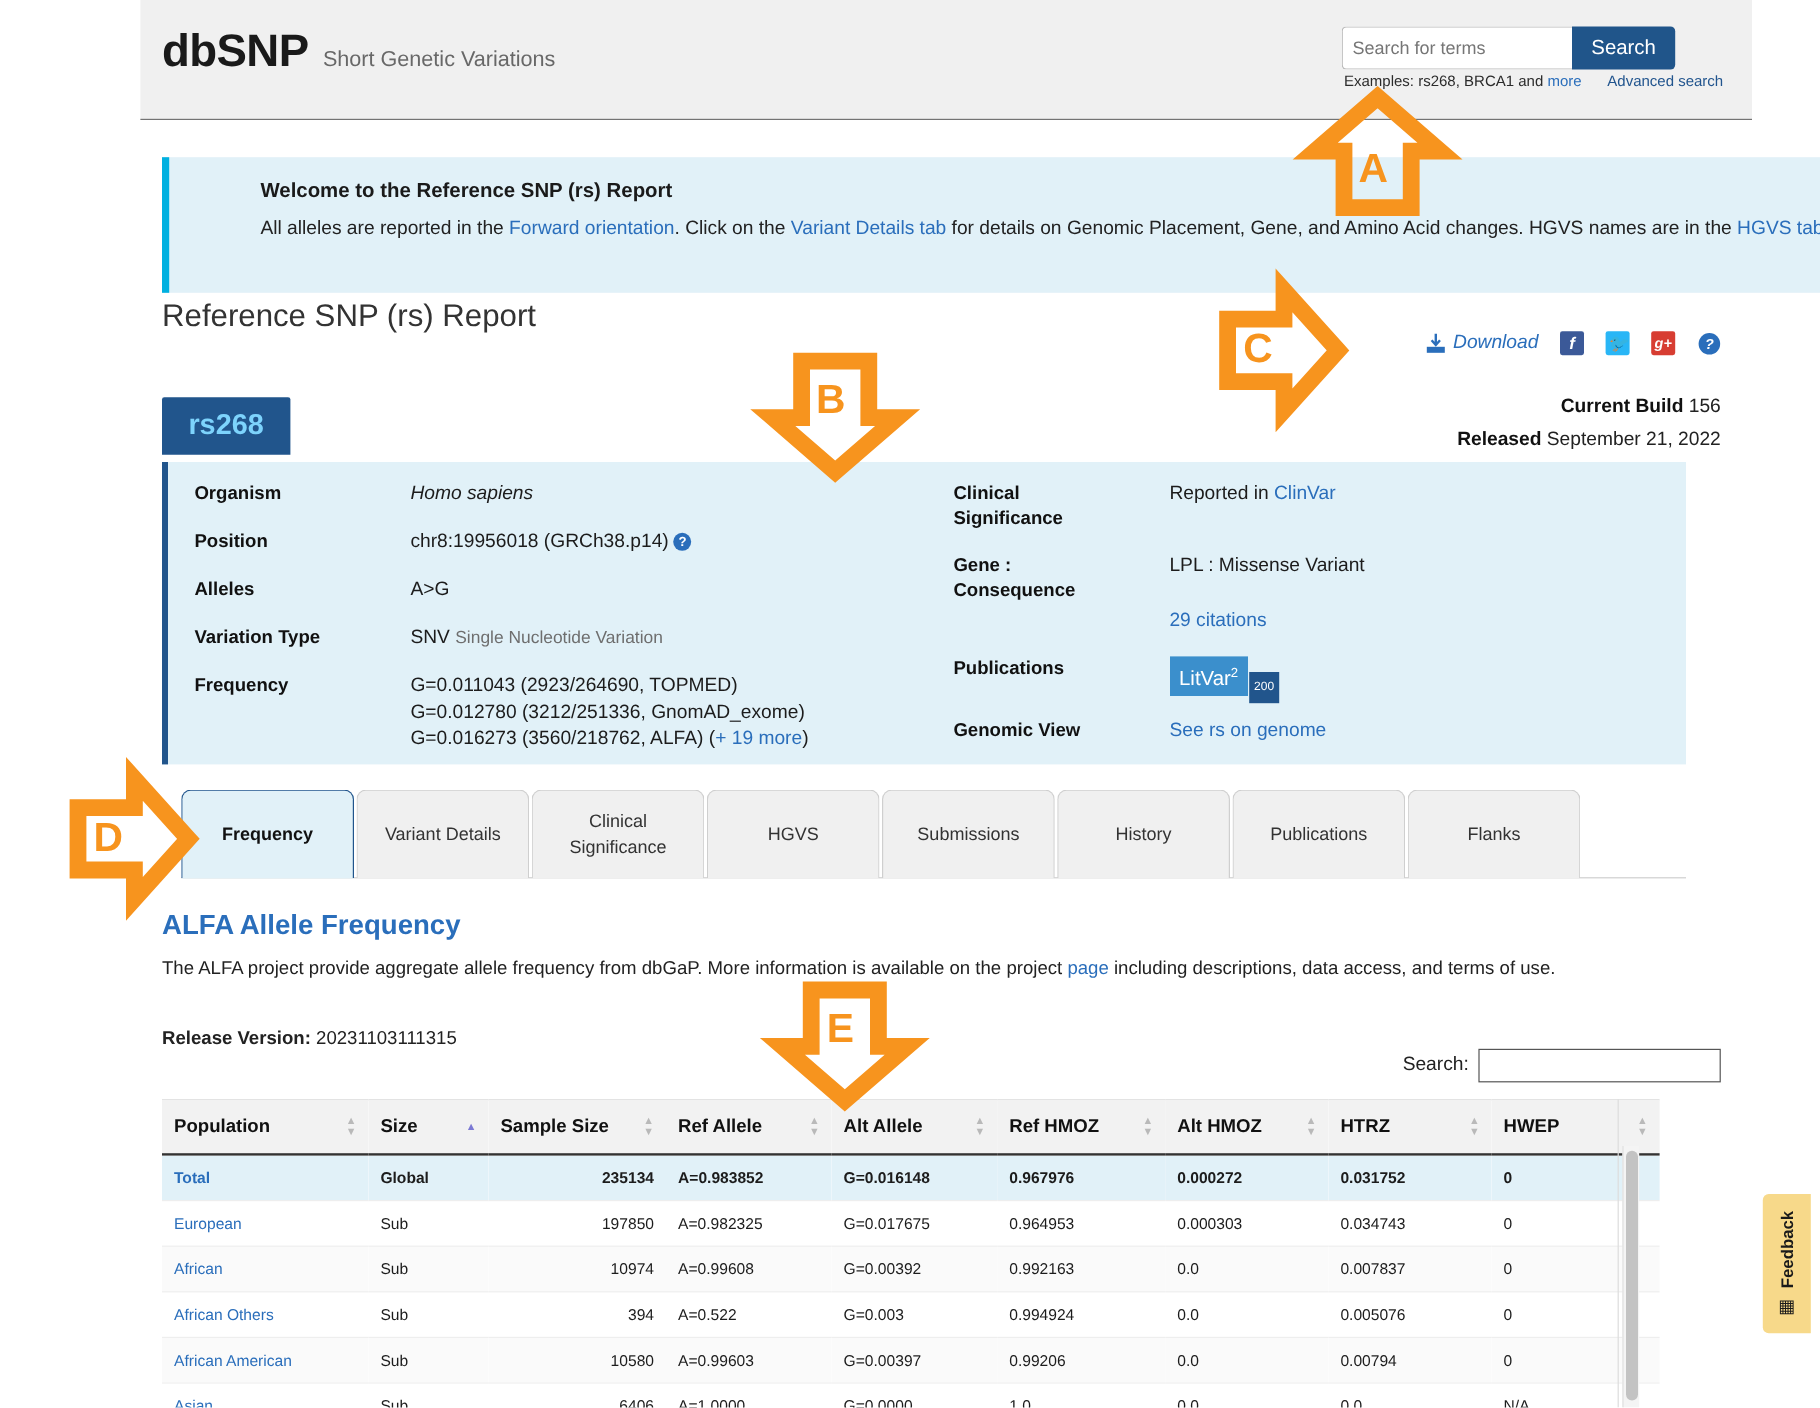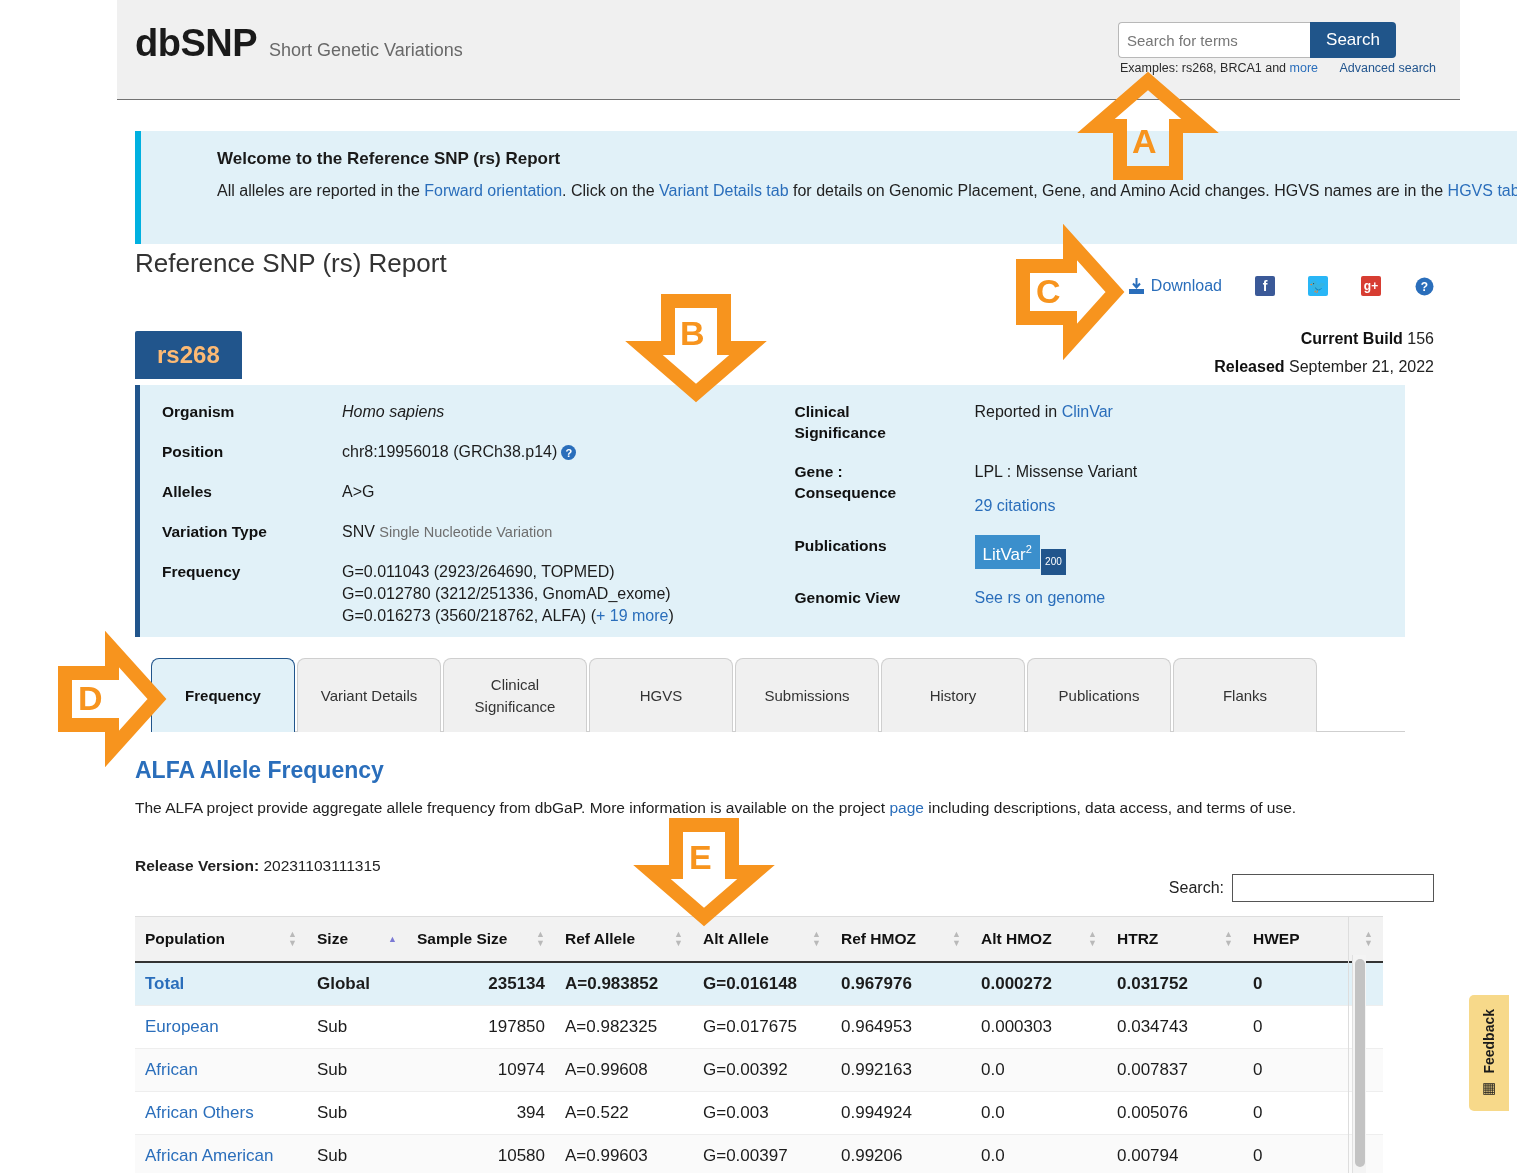--- a/index.html
+++ b/index.html
@@ -56,36 +56,36 @@
     padding:18px 24px 0 76px;
   }
   .welcome h3 { margin:0 0 8px 0; font-size:17px; color:#1a1a1a; }
   .welcome p { margin:0; font-size:16px; line-height:28px; color:#222; }
 
   
   .pagetitle {
     position:absolute; left:22px; top:248px; font-size:26px; color:#333; font-weight:normal;
   }
   .share-row {
-    position:absolute; right:22px; top:276px; display:flex; align-items:center; gap:33px;
+    position:absolute; right:22px; top:276px; display:flex; align-items:center; gap:18px;font-style:italic;
   }
   .dl { display:flex; align-items:center; gap:6px; color:#2a6ebb; font-size:16px; cursor:pointer; }
   .soc { width:20px; height:20px; border-radius:2px; display:flex; align-items:center;
          justify-content:center; color:#fff; font-weight:bold; font-size:14px; cursor:pointer; }
   .soc.fb { background:#3b5998; }
   .soc.tw { background:#29b6f6; }
   .soc.gp { background:#d73d32; font-size:12px; }
   .soc.help { background:transparent; color:#2a6ebb; }
 
   .buildinfo { position:absolute; right:22px; top:325px; text-align:right; font-size:16px; color:#222; line-height:28px; }
   .buildinfo b { color:#111; }
 
   
   .rs-badge {
-    position:absolute; left:22px; top:331px; background:#21558c; color:#fdba74;
+    position:absolute; left:22px; top:331px; background:#21558c; color:#7dd3fc;
     font-size:24px; font-weight:bold; padding:10px 22px; border-radius:2px 2px 0 0;
   }
   .rs-card {
     position:absolute; left:22px; top:385px; width:1270px; height:252px;
     background:#e1f1f8; border-left:5px solid #21558c;
   }
   .rs-grid { display:flex; padding:16px 0 0 0; }
   .rs-col { width:50%; padding-left:22px; }
   .rs-row { display:flex; margin-bottom:18px; }
   .rs-lab { width:180px; font-weight:bold; font-size:15.5px; color:#111; line-height:21px; flex-shrink:0; }
@@ -138,21 +138,21 @@
     background:#f2f2f2; border-top:1px solid #ddd; border-bottom:2px solid #333;
     font-size:15.5px; font-weight:bold; color:#111; padding:13px 10px;
     text-align:left; position:relative; cursor:pointer; white-space:nowrap;
   }
   thead th .sortic {
     position:absolute; right:10px; top:50%; transform:translateY(-50%);
     font-size:9px; color:#b9b9b9; line-height:9px;
   }
   thead th.sorted .sortic { color:#7b79d4; }
   tbody td {
-    padding:11px 10px; font-size:17px; color:#1c1c1c; border-bottom:1px solid #eee;
+    padding:11px 10px; font-size:13px; color:#1c1c1c; border-bottom:1px solid #eee;
     white-space:nowrap; overflow:hidden; text-overflow:ellipsis;
   }
   tbody tr.total { background:#e1f1f8; }
   tbody tr.total td { font-weight:bold; }
   tbody tr.total td.poplink { color:#2a6ebb; }
   tbody tr.alt { background:#fafafa; }
   td.poplink { color:#2a6ebb; cursor:pointer; }
   td.num { text-align:right; }
 
   .tbl-scroll {
@@ -276,21 +276,21 @@
 
       <div class="rs-col">
         <div class="rs-row">
           <div class="rs-lab">Clinical<br>Significance</div>
           <div class="rs-val"><span>Reported in </span><a class="lnk">ClinVar</a></div>
         </div>
         <div class="rs-row">
           <div class="rs-lab">Gene :<br>Consequence</div>
           <div class="rs-val">
             <div>LPL : Missense Variant</div>
-            <div style="margin-top:12px"><a class="lnk">29 citations</a></div>
+            <div style="margin-top:24px"><a class="lnk">29 citations</a></div>
           </div>
         </div>
         <div class="rs-row">
           <div class="rs-lab">Publications</div>
           <div class="rs-val">
             <span class="litvar"><span>LitVar</span><sup>2</sup><span class="litvar-count">200</span></span>
           </div>
         </div>
         <div class="rs-row">
           <div class="rs-lab">Genomic View</div>

